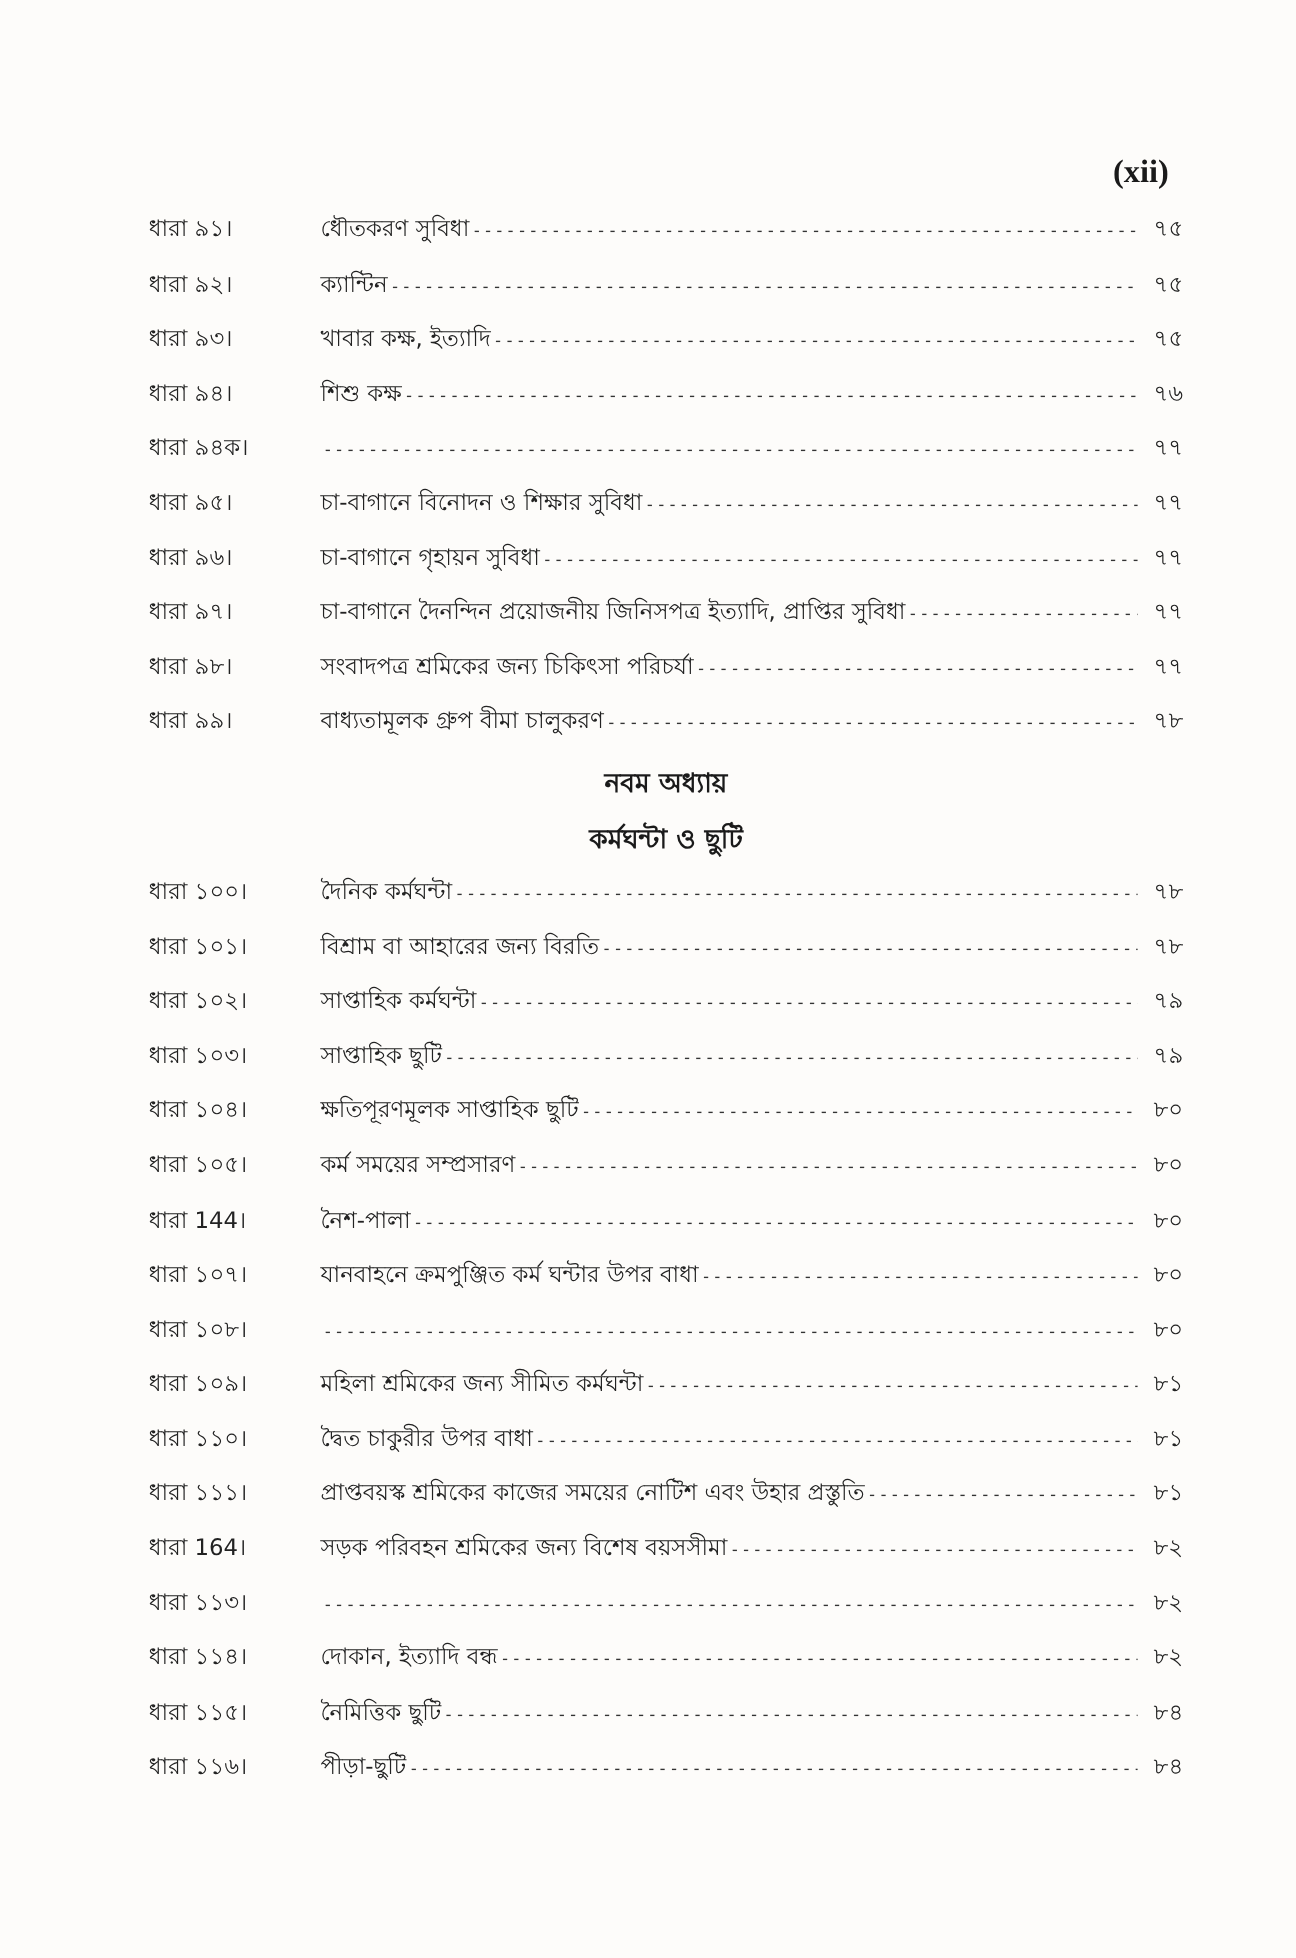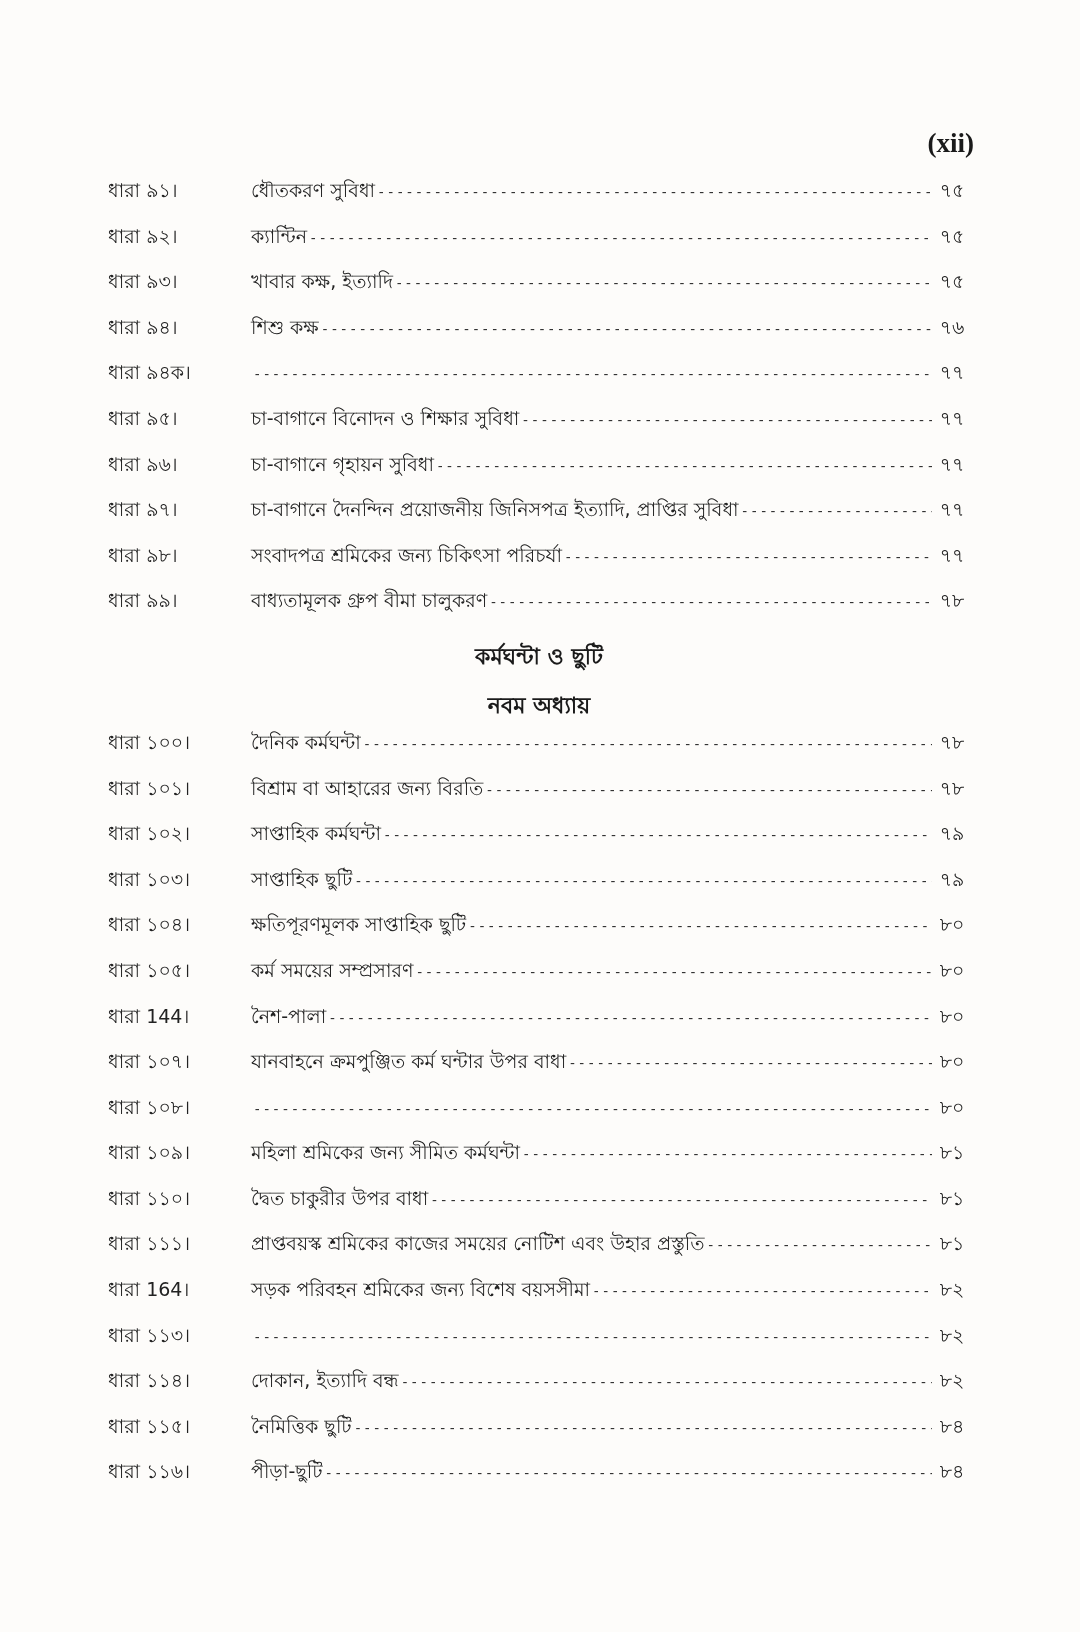--- a/index.html
+++ b/index.html
@@ -20,21 +20,21 @@
       top: 128px;
       right: 106px;
       font-family: "Liberation Serif", serif;
       font-weight: bold;
       font-size: 27px;
       color: #1a1a1a;
       margin-left: 44px;
     }
     .toc {
       position: absolute;
-      left: 108px;
+      left: 124px;
       top: 176px;
       width: 862px;
     }
     .row {
       display: flex;
       align-items: baseline;
       height: 45.6px;
       font-size: 19px;
       white-space: nowrap;
     }
@@ -55,21 +55,21 @@
       color: #333;
       letter-spacing: 1px;
       margin: 0 2px;
     }
     .leader::before {
       content: "--------------------------------------------------------------------------------------------------------------------------------------------";
     }
     .pg {
       flex: 0 0 auto;
       width: 36px;
-      text-align: center;
+      text-align: right;
       color: #222;
     }
     .chapter {
       text-align: center;
       width: 100%;
       font-size: 22px;
       font-weight: bold;
       color: #1a1a1a;
       height: 44px;
       line-height: 44px;
@@ -140,22 +140,22 @@
     <span class="leader"></span>
     <span class="pg">৭৭</span>
   </div>
   <div class="row">
     <span class="sec">ধারা ৯৯।</span>
     <span class="title">বাধ্যতামূলক গ্রুপ বীমা চালুকরণ</span>
     <span class="leader"></span>
     <span class="pg">৭৮</span>
   </div>
 
+  <div class="chapter">নবম অধ্যায়</div>
   <div class="chapter sub">কর্মঘন্টা ও ছুটি</div>
-  <div class="chapter">নবম অধ্যায়</div>
 
   <div class="row">
     <span class="sec">ধারা ১০০।</span>
     <span class="title">দৈনিক কর্মঘন্টা</span>
     <span class="leader"></span>
     <span class="pg">৭৮</span>
   </div>
   <div class="row">
     <span class="sec">ধারা ১০১।</span>
     <span class="title">বিশ্রাম বা আহারের জন্য বিরতি</span>

